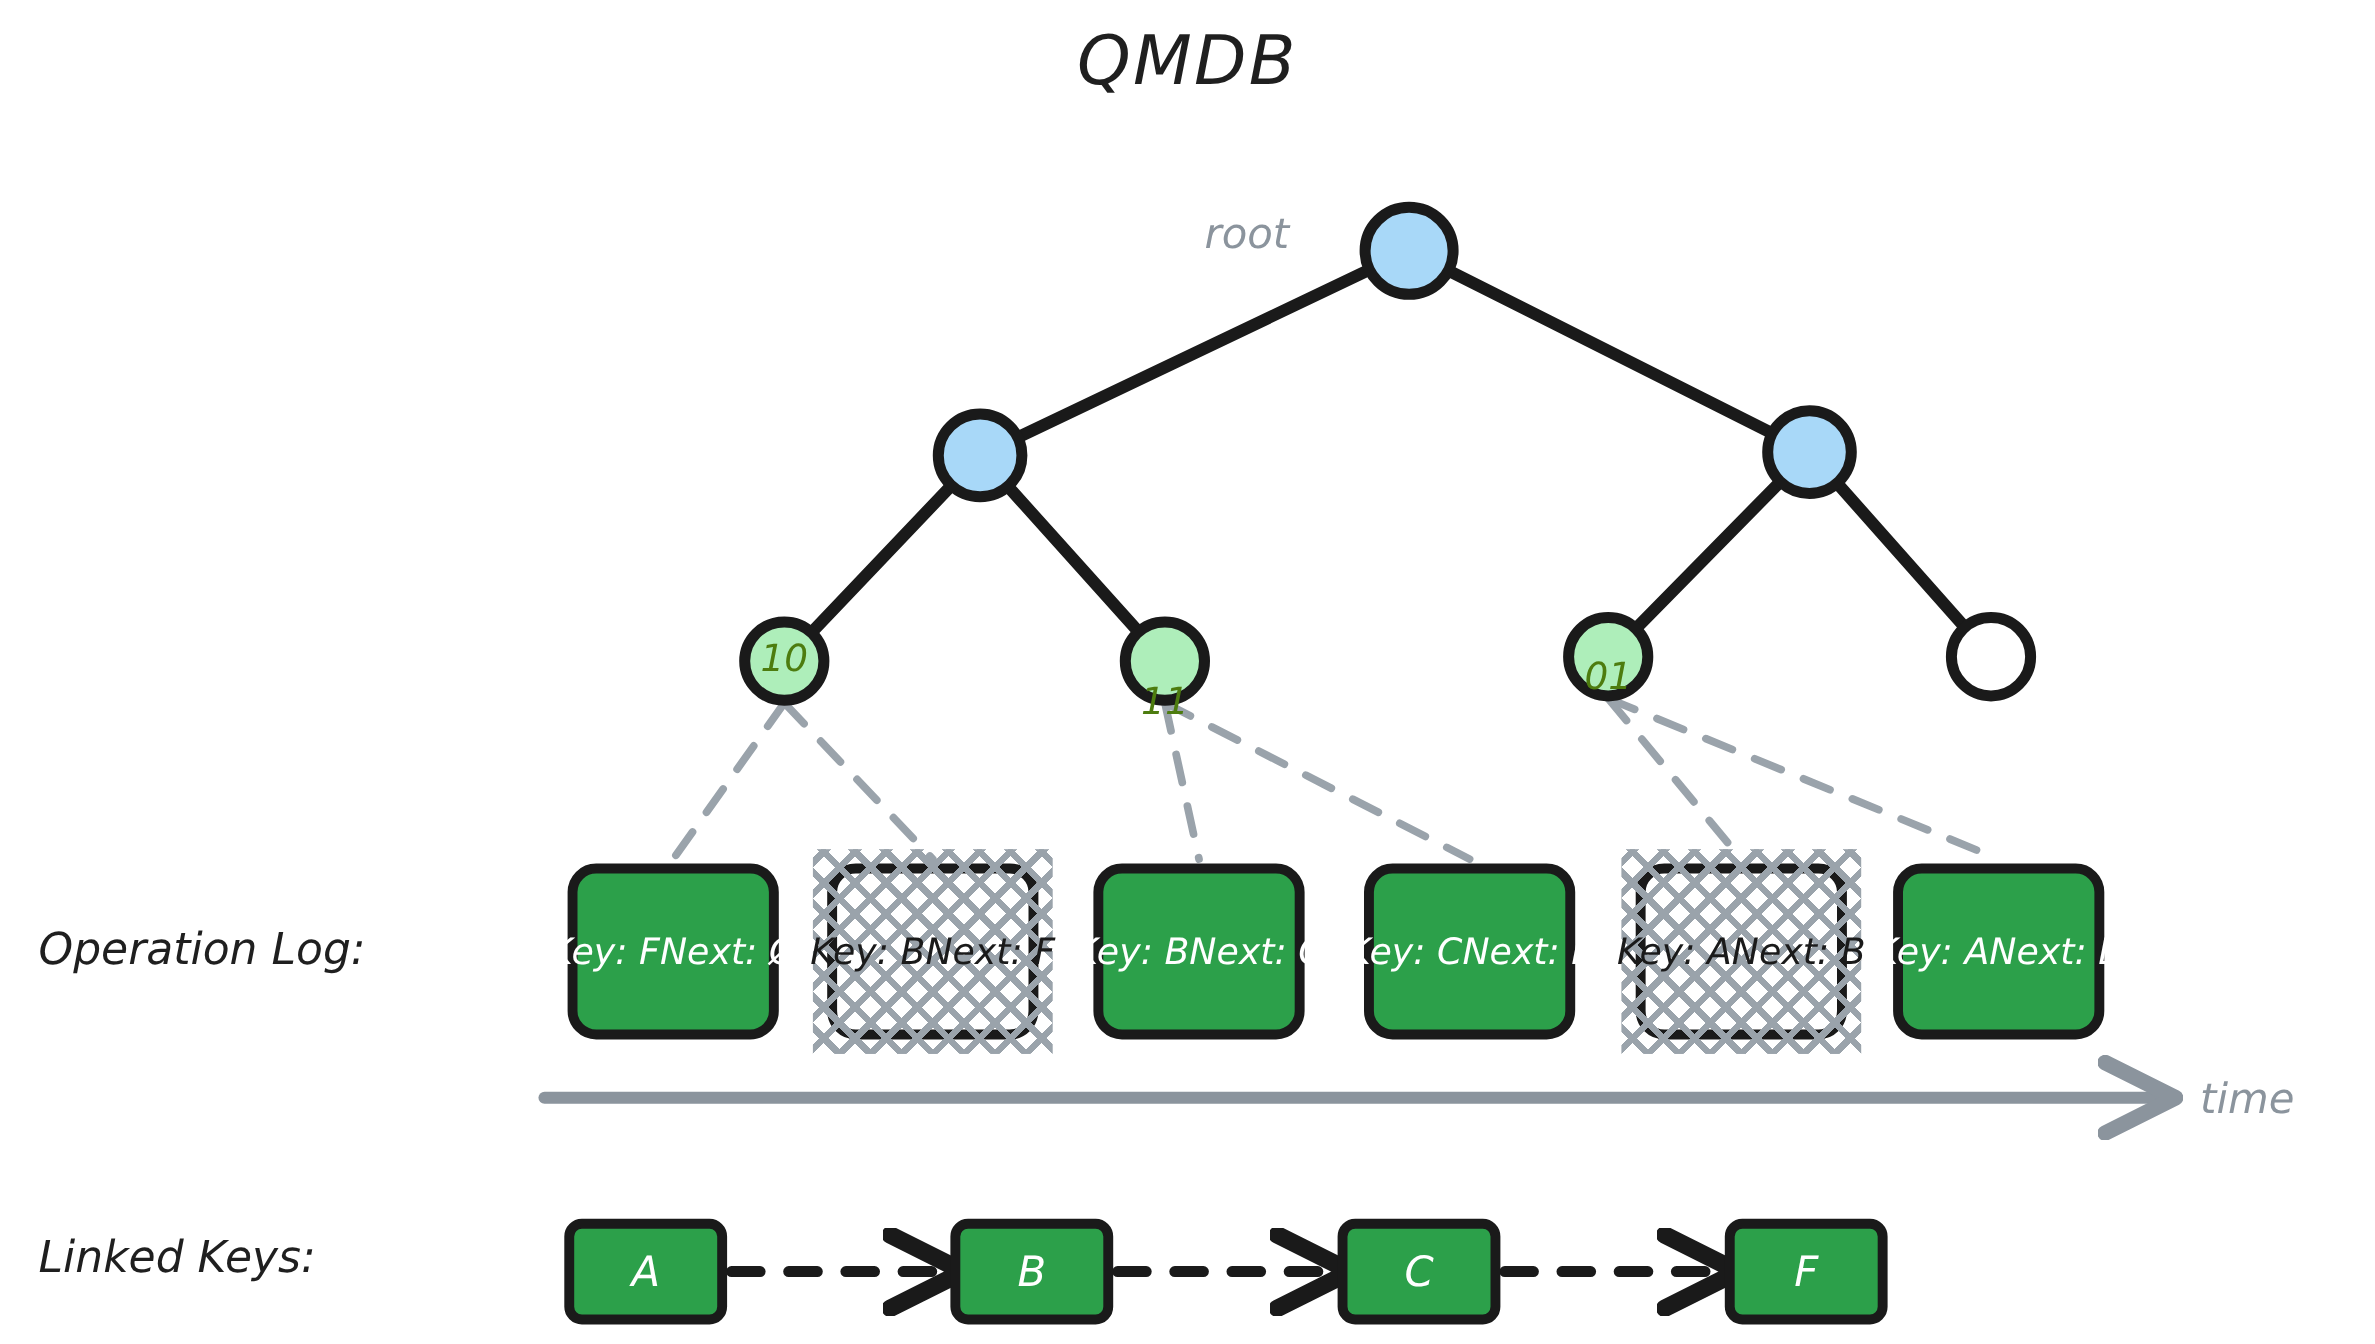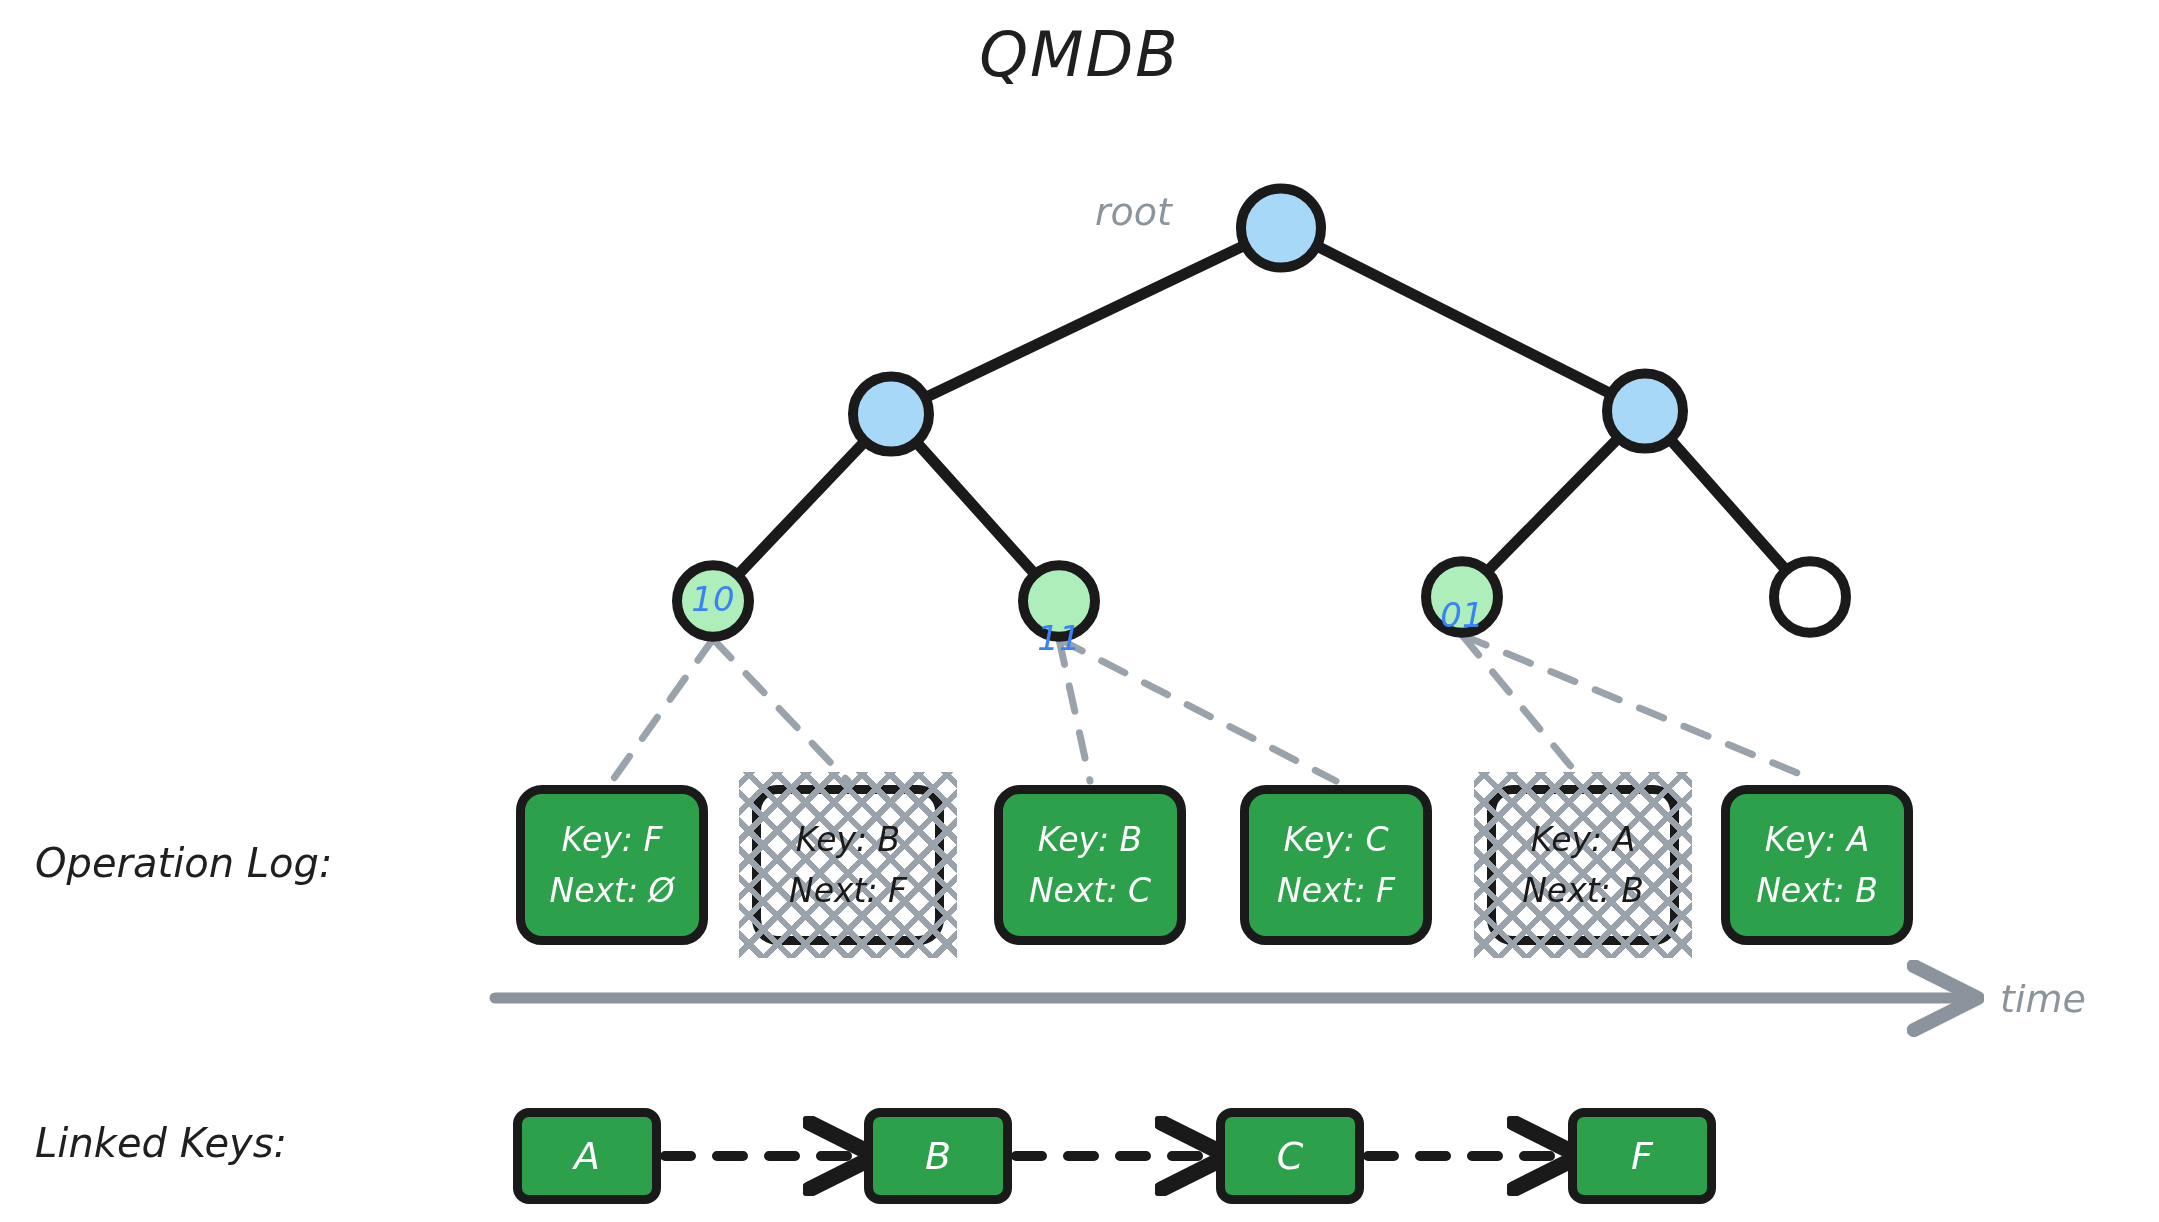--- a/index.html
+++ b/index.html
@@ -27,28 +27,28 @@
   .gray-label { color: #8b949d; font-size: 38px; font-style: italic; }
   .dark-label { color: #1f1f1f; font-size: 40px; font-style: italic; }
 
   #label-root { left: 1095px; top: 190px; text-align: center; }
   #label-twig { left: 120px; top: 575px; }
   #label-time { left: 2000px; top: 977px; }
   #label-oplog { left: 35px; top: 840px; }
   #label-linked { left: 35px; top: 1120px; }
 
   .node-text {
-    position: absolute; color: #3b82f6; font-size: 34px;
+    position: absolute; color: #4d7c0f; font-size: 34px;
     font-style: italic; text-align: center; white-space: pre;
   }
 
   
   .op-box {
     position: absolute; width: 192px; height: 160px;
-    display: flex; flex-direction: column;
+    display: flex; 
     align-items: center; justify-content: center;
     border: 9px solid #1a1a1a; border-radius: 26px;
     overflow: visible;
   }
   .op-box.active { background: #2ca04a; }
   .op-box.inactive { background: #ffffff; }
   .op-line {
     font-size: 33px; font-style: italic; line-height: 1.55;
     position: relative; z-index: 3; white-space: pre;
   }

